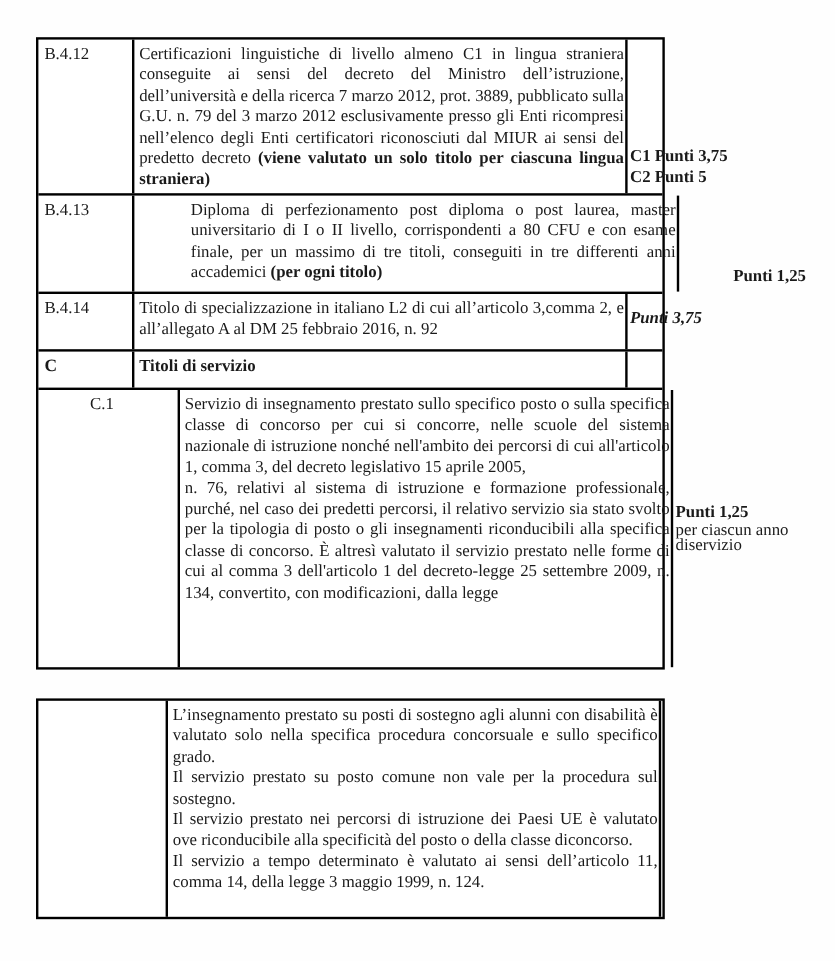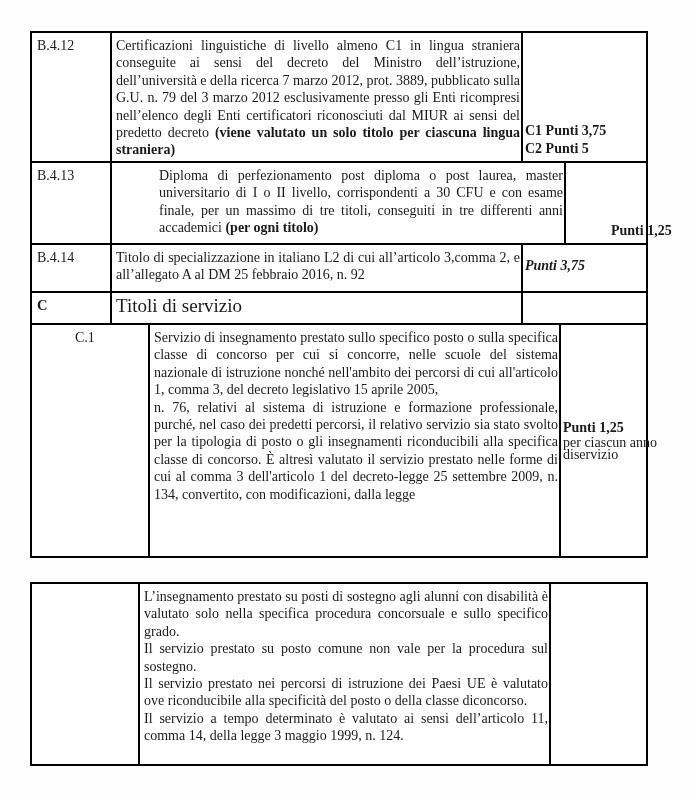--- a/index.html
+++ b/index.html
@@ -14,21 +14,21 @@
     position: relative;
     width: 696px;
     height: 801px;
     background: #fefefe;
     font-family: "Liberation Serif", "DejaVu Serif", serif;
     color: #1a1a1a;
   }
   .tbl {
     position: absolute;
     left: 30px;
-    width: 618px;
+    width: 524px;
     border: 2px solid #000;
     box-sizing: border-box;
     background: #ffffff;
   }
   .tbl1 { top: 31px; }
   .tbl2 { top: 582px; }
   .row {
     display: grid;
     grid-template-columns: 80px 411px 130px;
     border-bottom: 2px solid #000;
@@ -72,22 +72,22 @@
   }
   .pts-c1 { padding-top: 94px; }
   .pts-note {
     font-weight: normal;
     font-size: 14px;
     line-height: 12px;
   }
   .seg, .para { margin: 0; text-align: justify; }
   .bold { font-weight: bold; }
   .section-title {
-    font-weight: normal;
-    font-size: 19px;
+    font-weight: bold;
+    font-size: 14px;
   }
   .code-bold { font-weight: bold; font-size: 14.5px; }
   
   .r-b412 { height: 130px; }
   .r-b413 { height: 82px; gap: 43px; }
   .r-b414 { height: 48px; }
   .r-c    { height: 32px; }
   .r-c1   { height: 231px; margin-left: 38px; }
   .r-t2   { height: 180px; margin-left: 28px; }
 </style>
@@ -102,21 +102,21 @@
       <div class="cell code-cell">B.4.12</div>
       <div class="cell desc-cell"><span>Certificazioni linguistiche di livello almeno C1 in lingua straniera conseguite ai sensi del decreto del Ministro dell’istruzione, dell’università e della ricerca 7 marzo 2012, prot. 3889, pubblicato sulla G.U. n. 79 del 3 marzo 2012 esclusivamente presso gli Enti ricompresi nell’elenco degli Enti certificatori riconosciuti dal MIUR ai sensi del predetto decreto </span><span class="bold">(viene valutato un solo titolo per ciascuna lingua straniera)</span></div>
       <div class="cell pts-cell pts-bottom">
         <div>C1 Punti 3,75</div>
         <div>C2 Punti 5</div>
       </div>
     </div>
 
     <div class="row r-b413">
       <div class="cell code-cell">B.4.13</div>
-      <div class="cell desc-cell"><span>Diploma di perfezionamento post diploma o post laurea, master universitario di I o II livello, corrispondenti a 30 CFU e con esame finale, per un massimo di tre titoli, conseguiti in tre differenti anni accademici </span><span class="bold">(per ogni titolo)</span></div>
+      <div class="cell desc-cell"><span>Diploma di perfezionamento post diploma o post laurea, master universitario di I o II livello, corrispondenti a 80 CFU e con esame finale, per un massimo di tre titoli, conseguiti in tre differenti anni accademici </span><span class="bold">(per ogni titolo)</span></div>
       <div class="cell pts-cell pts-bottom">
         <div>Punti 1,25</div>
       </div>
     </div>
 
     <div class="row r-b414">
       <div class="cell code-cell">B.4.14</div>
       <div class="cell desc-cell">Titolo di specializzazione in italiano L2 di cui all’articolo 3,comma 2, e all’allegato A al DM 25 febbraio 2016, n. 92</div>
       <div class="cell pts-cell pts-middle">
         <div>Punti 3,75</div>

